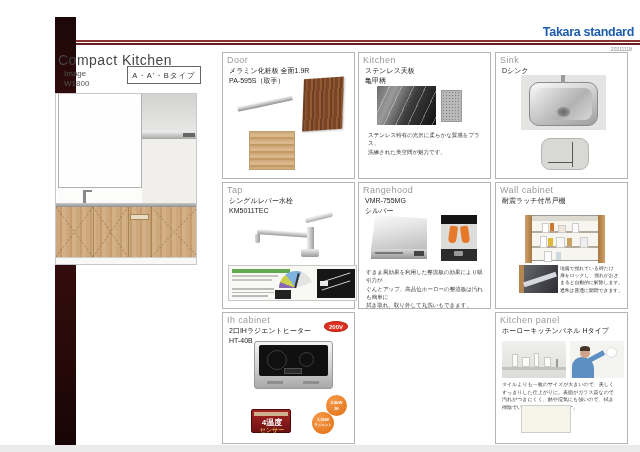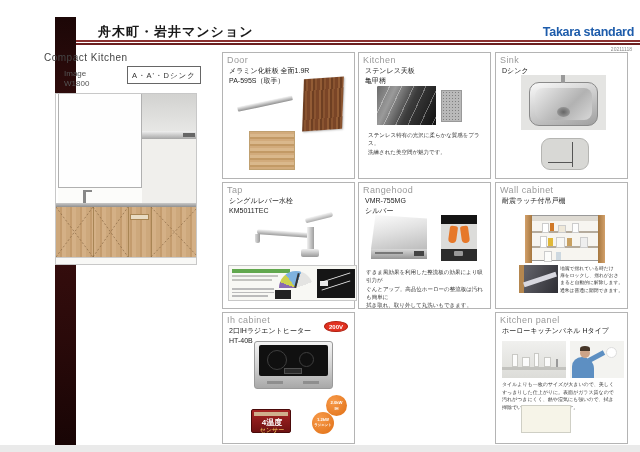--- a/index.html
+++ b/index.html
@@ -13,30 +13,29 @@
   .tiny{font-size:4.5px;color:#555;}
   .sh{position:absolute;}
 </style>
 </head>
 <body>
 
 <div class="page">
 
   <div class="abs" style="left:55px;top:17px;width:21px;height:428px;background:linear-gradient(180deg,#1c0707,#401010 35%,#2a0a0a 75%,#180505);"></div>
 
-  <div class="abs" style="left:98px;top:23px;font-size:13px;font-weight:bold;color:#1a1a1a;letter-spacing:1px;">舟木町・岩井マンション</div>
   <div class="abs" style="right:6px;top:25px;font-size:12.5px;font-weight:800;color:#1d5cab;letter-spacing:-0.3px;">Takara standard</div>
   <div class="abs" style="left:76px;top:40px;width:564px;height:5px;background:linear-gradient(180deg,#8a3030 0 40%,#ffffff 40% 55%,#6b2020 55% 100%);"></div>
   <div class="abs" style="right:8px;top:46px;font-size:5px;color:#888;">20211118</div>
 
-  <div class="abs" style="left:44px;top:52px;font-size:10px;color:#444;letter-spacing:.5px;">Compact Kitchen</div>
+  <div class="abs" style="left:58px;top:52px;font-size:14px;color:#444;letter-spacing:.5px;">Compact Kitchen</div>
   <div class="abs" style="left:64px;top:69px;font-size:8px;color:#555;">Image</div>
   <div class="abs" style="left:64px;top:79px;font-size:8px;color:#555;">W1800</div>
   <div class="abs" style="left:127px;top:66px;width:74px;height:18px;border:1px solid #666;box-sizing:border-box;
-              font-size:7.5px;color:#333;text-align:center;line-height:17px;letter-spacing:1px;background:#fff;">A・A'・Dシンク</div>
+              font-size:7.5px;color:#333;text-align:center;line-height:17px;letter-spacing:1px;background:#fff;">A・A'・Bタイプ</div>
 
   <div class="abs" style="left:55px;top:93px;width:142px;height:172px;border:1px solid #c8c8c8;box-sizing:border-box;background:#fff;overflow:hidden;">
     <div class="sh" style="left:2px;top:0;width:84px;height:94px;background:#fefefe;border:1px solid #b0b0b0;border-top:none;box-sizing:border-box;"></div>
     <div class="sh" style="left:86px;top:0;width:55px;height:37px;background:linear-gradient(180deg,#d2d2d0,#e7e7e5);"></div>
     <div class="sh" style="left:86px;top:37px;width:55px;height:8px;background:linear-gradient(#f0f0f0,#a6a6a6);">
       <div class="sh" style="right:2px;top:2px;width:12px;height:4px;background:#666;"></div>
     </div>
     <div class="sh" style="left:86px;top:45px;width:55px;height:64px;background:#f0efec;"></div>
     <div class="sh" style="left:2px;top:94px;width:84px;height:15px;background:#fcfcfa;"></div>
     <div class="sh" style="left:27px;top:96px;width:2.5px;height:13px;background:#888;"></div>

